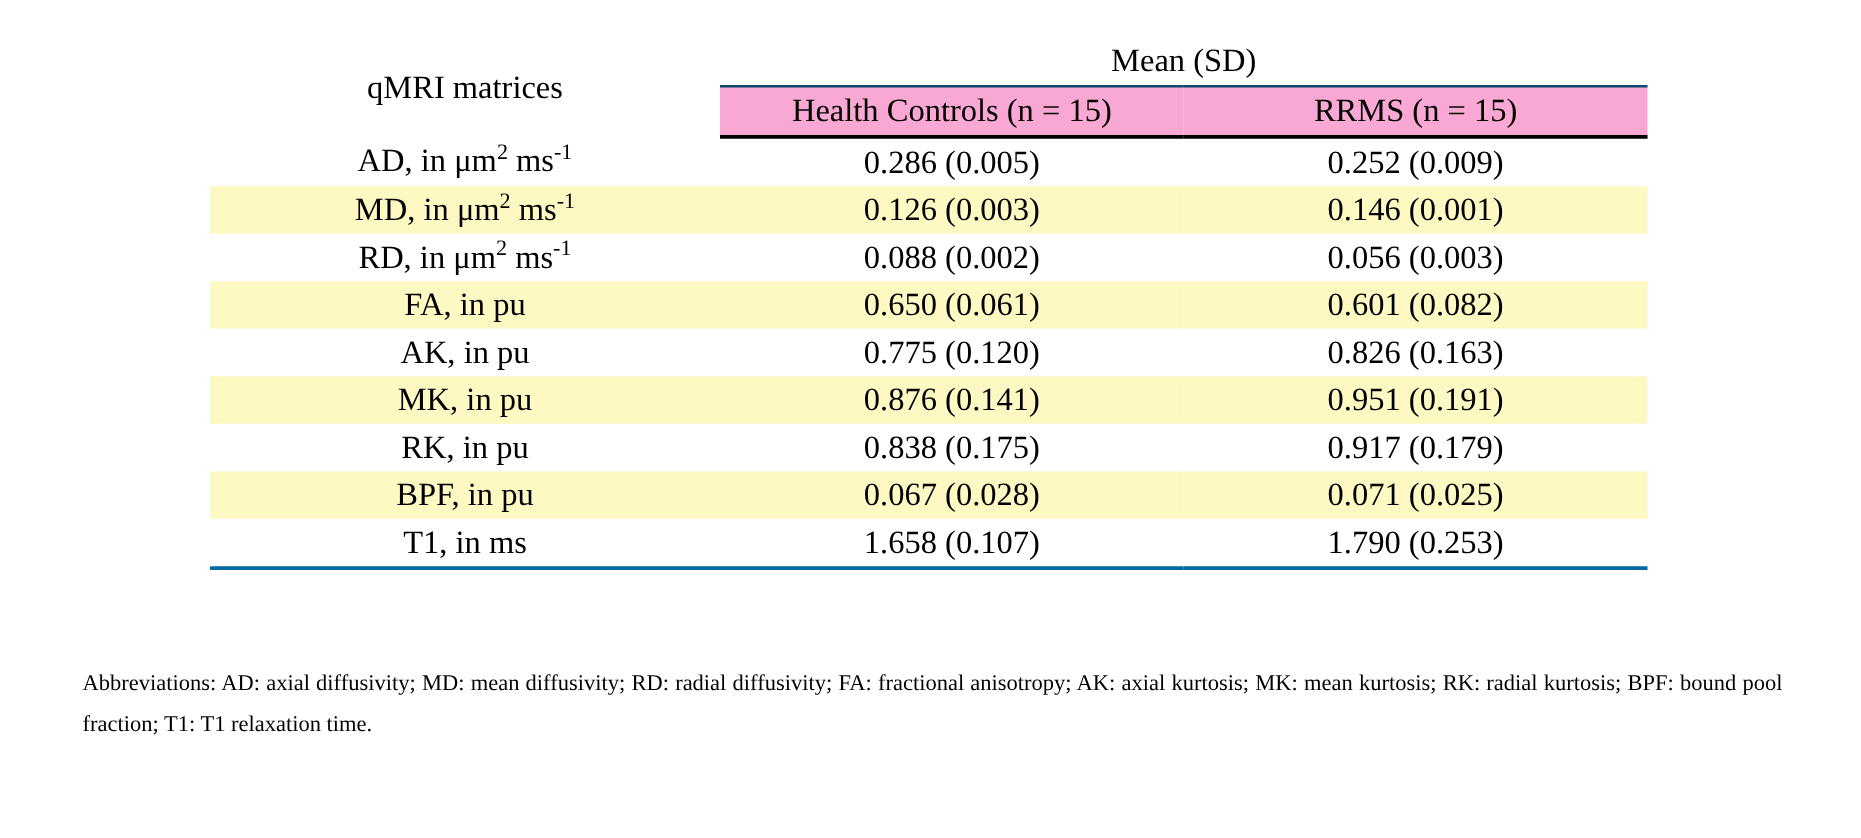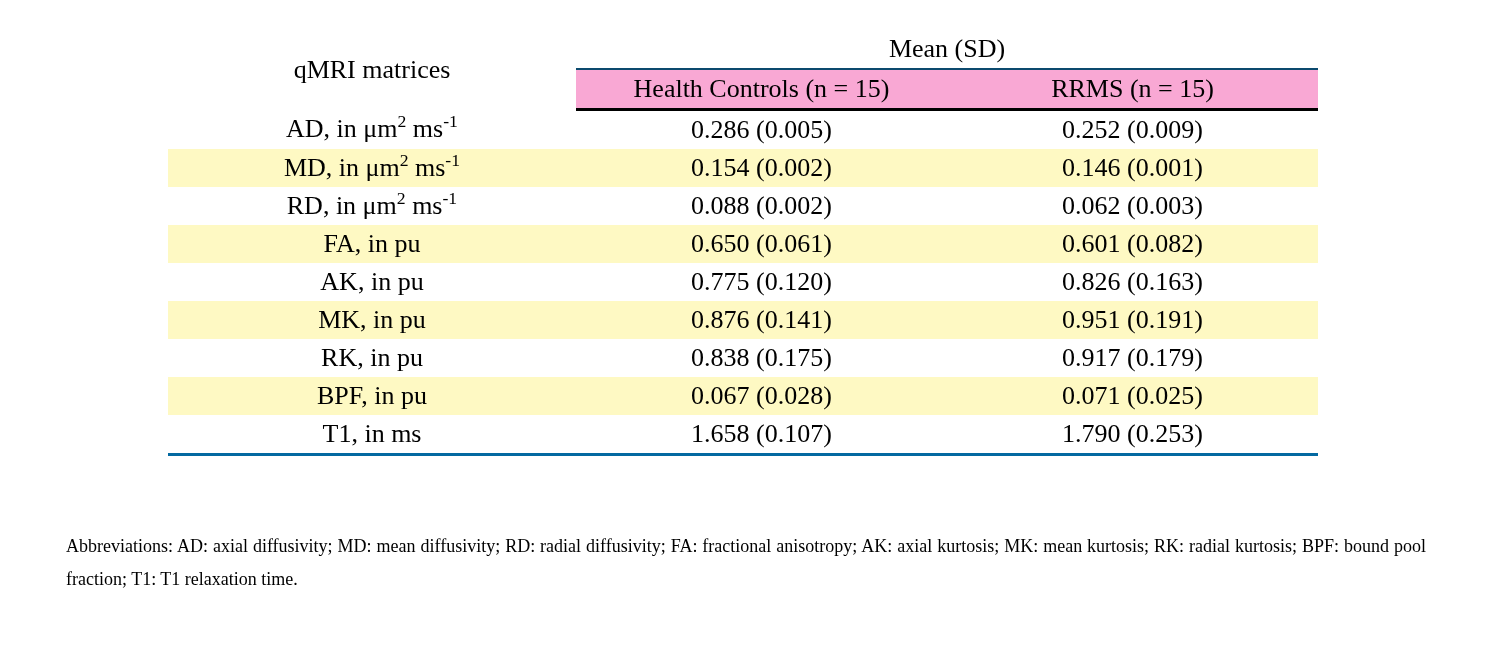--- a/index.html
+++ b/index.html
@@ -113,27 +113,27 @@
         </tr>
       </thead>
       <tbody id="tbody">
           <tr class="body-row">
             <td>AD, in μm<sup>2</sup> ms<sup>-1</sup></td>
             <td>0.286 (0.005)</td>
             <td>0.252 (0.009)</td>
           </tr>
           <tr class="body-row shade">
             <td>MD, in μm<sup>2</sup> ms<sup>-1</sup></td>
-            <td>0.154 (0.002)</td>
+            <td>0.126 (0.003)</td>
             <td>0.146 (0.001)</td>
           </tr>
           <tr class="body-row">
             <td>RD, in μm<sup>2</sup> ms<sup>-1</sup></td>
             <td>0.088 (0.002)</td>
-            <td>0.062 (0.003)</td>
+            <td>0.056 (0.003)</td>
           </tr>
           <tr class="body-row shade">
             <td>FA, <span class="ital">in pu</span></td>
             <td>0.650 (0.061)</td>
             <td>0.601 (0.082)</td>
           </tr>
           <tr class="body-row">
             <td>AK, <span class="ital">in pu</span></td>
             <td>0.775 (0.120)</td>
             <td>0.826 (0.163)</td>

